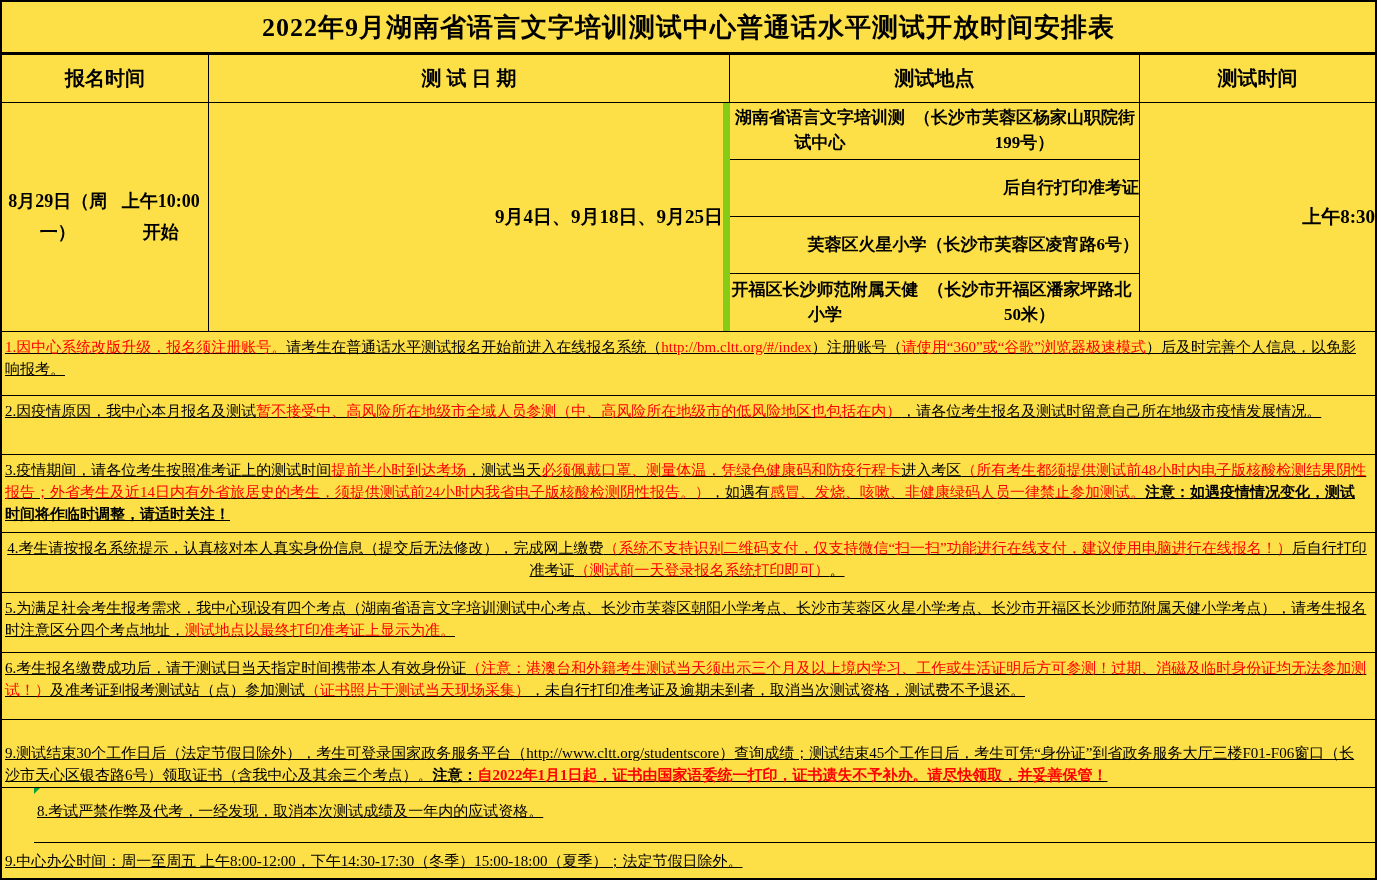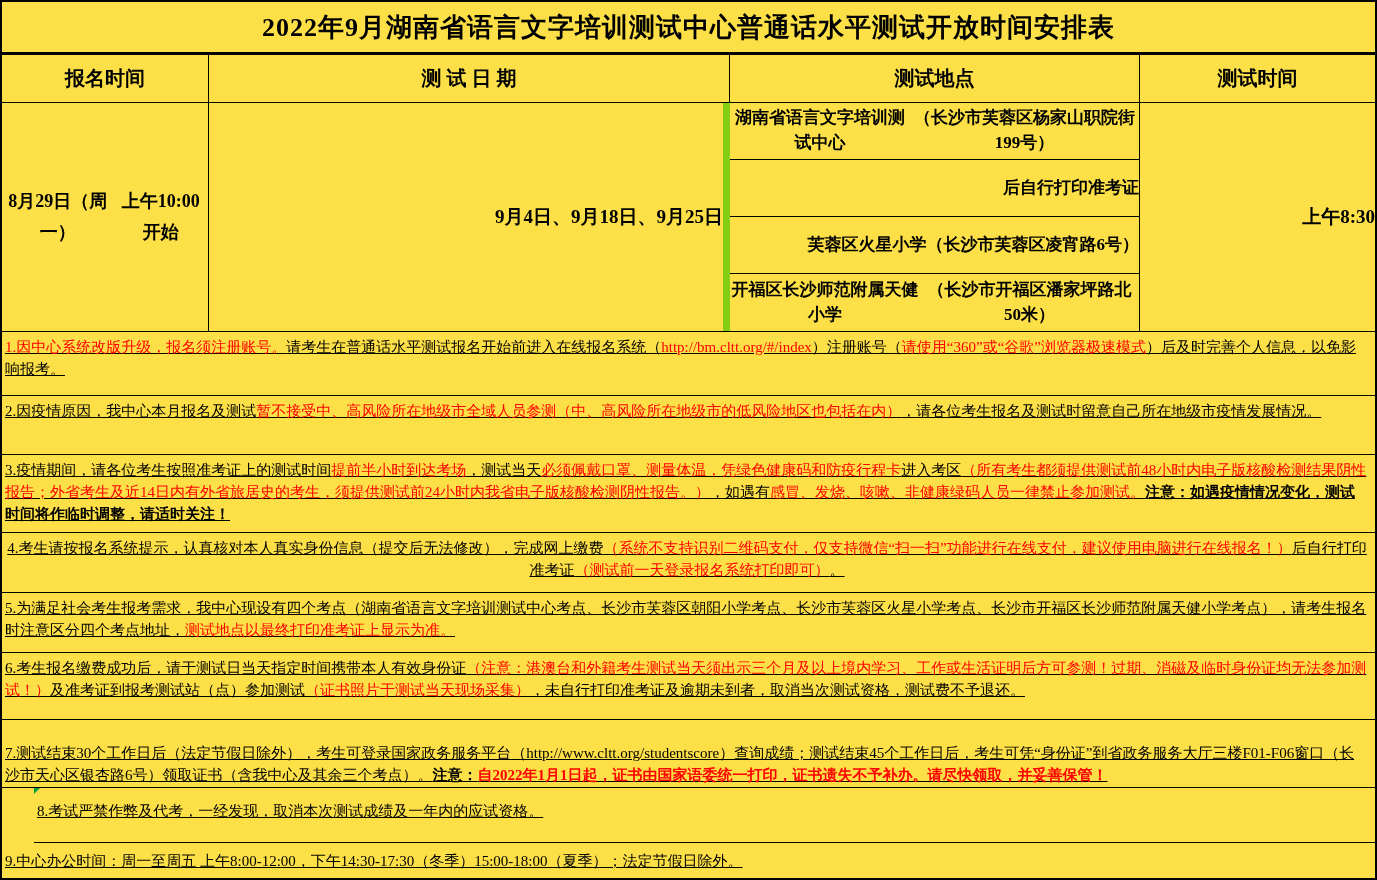--- a/index.html
+++ b/index.html
@@ -132,19 +132,19 @@
 
     <div class="cell time-cell">上午8:30</div>
   </div>
 
   <div class="note-row n1"><span class="red">1.因中心系统改版升级，报名须注册账号。</span><span>请考生在普通话水平测试报名开始前进入在线报名系统（</span><span class="red">http://bm.cltt.org/#/index</span><span>）注册账号（</span><span class="red">请使用“360”或“谷歌”浏览器极速模式</span><span>）后及时完善个人信息，以免影响报考。</span></div>
   <div class="note-row n2"><span>2.因疫情原因，我中心本月报名及测试</span><span class="red">暂不接受中、高风险所在地级市全域人员参测（中、高风险所在地级市的低风险地区也包括在内）</span><span>，请各位考生报名及测试时留意自己所在地级市疫情发展情况。</span></div>
   <div class="note-row n3"><span>3.疫情期间，请各位考生按照准考证上的测试时间</span><span class="red">提前半小时到达考场</span><span>，测试当天</span><span class="red">必须佩戴口罩、测量体温，凭绿色健康码和防疫行程卡</span><span>进入考区</span><span class="red">（所有考生都须提供测试前48小时内电子版核酸检测结果阴性报告；外省考生及近14日内有外省旅居史的考生，须提供测试前24小时内我省电子版核酸检测阴性报告。）</span><span>，如遇有</span><span class="red">感冒、发烧、咳嗽、非健康绿码人员一律禁止参加测试。</span><span class="bold">注意：如遇疫情情况变化，测试时间将作临时调整，请适时关注！</span></div>
   <div class="note-row n4"><span>4.考生请按报名系统提示，认真核对本人真实身份信息（提交后无法修改），完成网上缴费</span><span class="red">（系统不支持识别二维码支付，仅支持微信“扫一扫”功能进行在线支付，建议使用电脑进行在线报名！）</span><span>后自行打印准考证</span><span class="red">（测试前一天登录报名系统打印即可）</span><span>。</span></div>
   <div class="note-row n5"><span>5.为满足社会考生报考需求，我中心现设有四个考点（湖南省语言文字培训测试中心考点、长沙市芙蓉区朝阳小学考点、长沙市芙蓉区火星小学考点、长沙市开福区长沙师范附属天健小学考点），请考生报名时注意区分四个考点地址，</span><span class="red">测试地点以最终打印准考证上显示为准。</span></div>
   <div class="note-row n6"><span>6.考生报名缴费成功后，请于测试日当天指定时间携带本人有效身份证</span><span class="red">（注意：港澳台和外籍考生测试当天须出示三个月及以上境内学习、工作或生活证明后方可参测！过期、消磁及临时身份证均无法参加测试！）</span><span>及准考证到报考测试站（点）参加测试</span><span class="red">（证书照片于测试当天现场采集）</span><span>，未自行打印准考证及逾期未到者，取消当次测试资格，测试费不予退还。</span></div>
-  <div class="note-row n7"><span>7.测试结束30个工作日后（法定节假日除外），考生可登录国家政务服务平台（http://www.cltt.org/studentscore）查询成绩；测试结束45个工作日后，考生可凭“身份证”到省政务服务大厅三楼F01-F06窗口（长沙市天心区银杏路6号）领取证书（含我中心及其余三个考点）。</span><span class="bold">注意：</span><span class="red bold">自2022年1月1日起，证书由国家语委统一打印，证书遗失不予补办。请尽快领取，并妥善保管！</span></div>
+  <div class="note-row n7"><span>9.测试结束30个工作日后（法定节假日除外），考生可登录国家政务服务平台（http://www.cltt.org/studentscore）查询成绩；测试结束45个工作日后，考生可凭“身份证”到省政务服务大厅三楼F01-F06窗口（长沙市天心区银杏路6号）领取证书（含我中心及其余三个考点）。</span><span class="bold">注意：</span><span class="red bold">自2022年1月1日起，证书由国家语委统一打印，证书遗失不予补办。请尽快领取，并妥善保管！</span></div>
   <div class="note-row n8">
     <span class="flag"></span>
   <span>8.考试严禁作弊及代考，一经发现，取消本次测试成绩及一年内的应试资格。</span></div>
   <div class="note-row n9"><span>9.中心办公时间：周一至周五 上午8:00-12:00，下午14:30-17:30（冬季）15:00-18:00（夏季）；法定节假日除外。</span></div>
 
 </div>
 
 </body></html>

